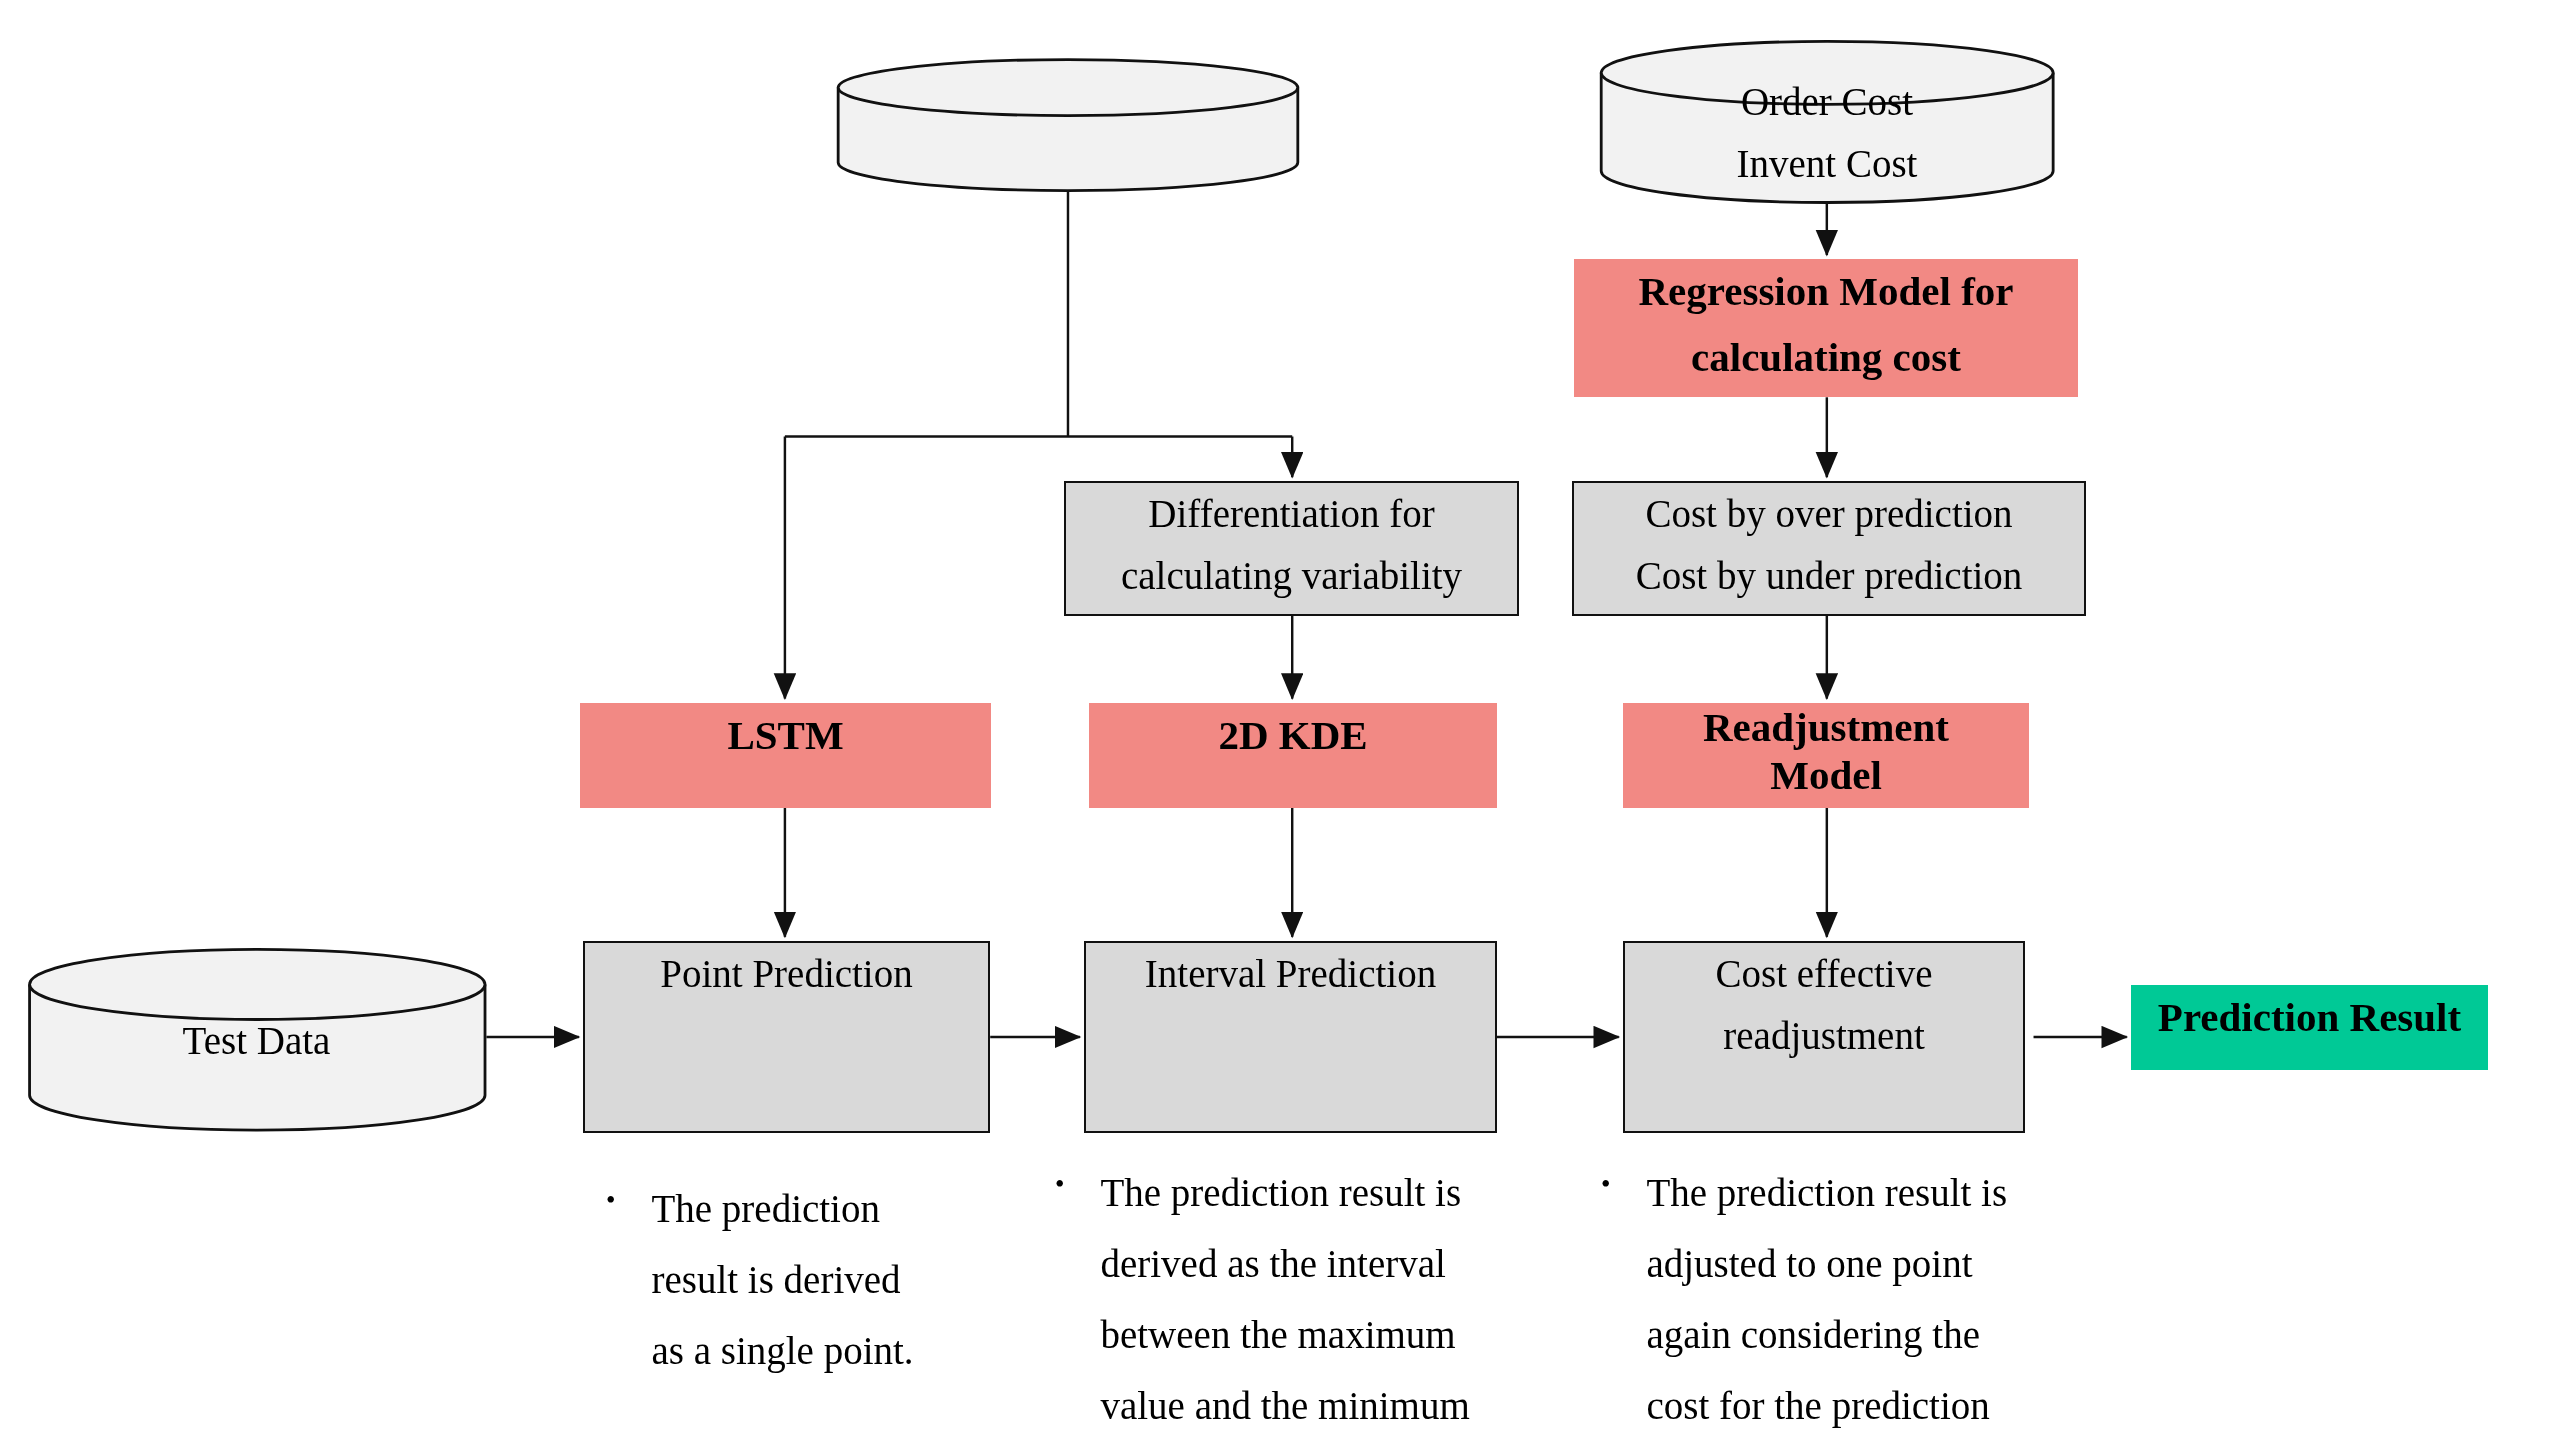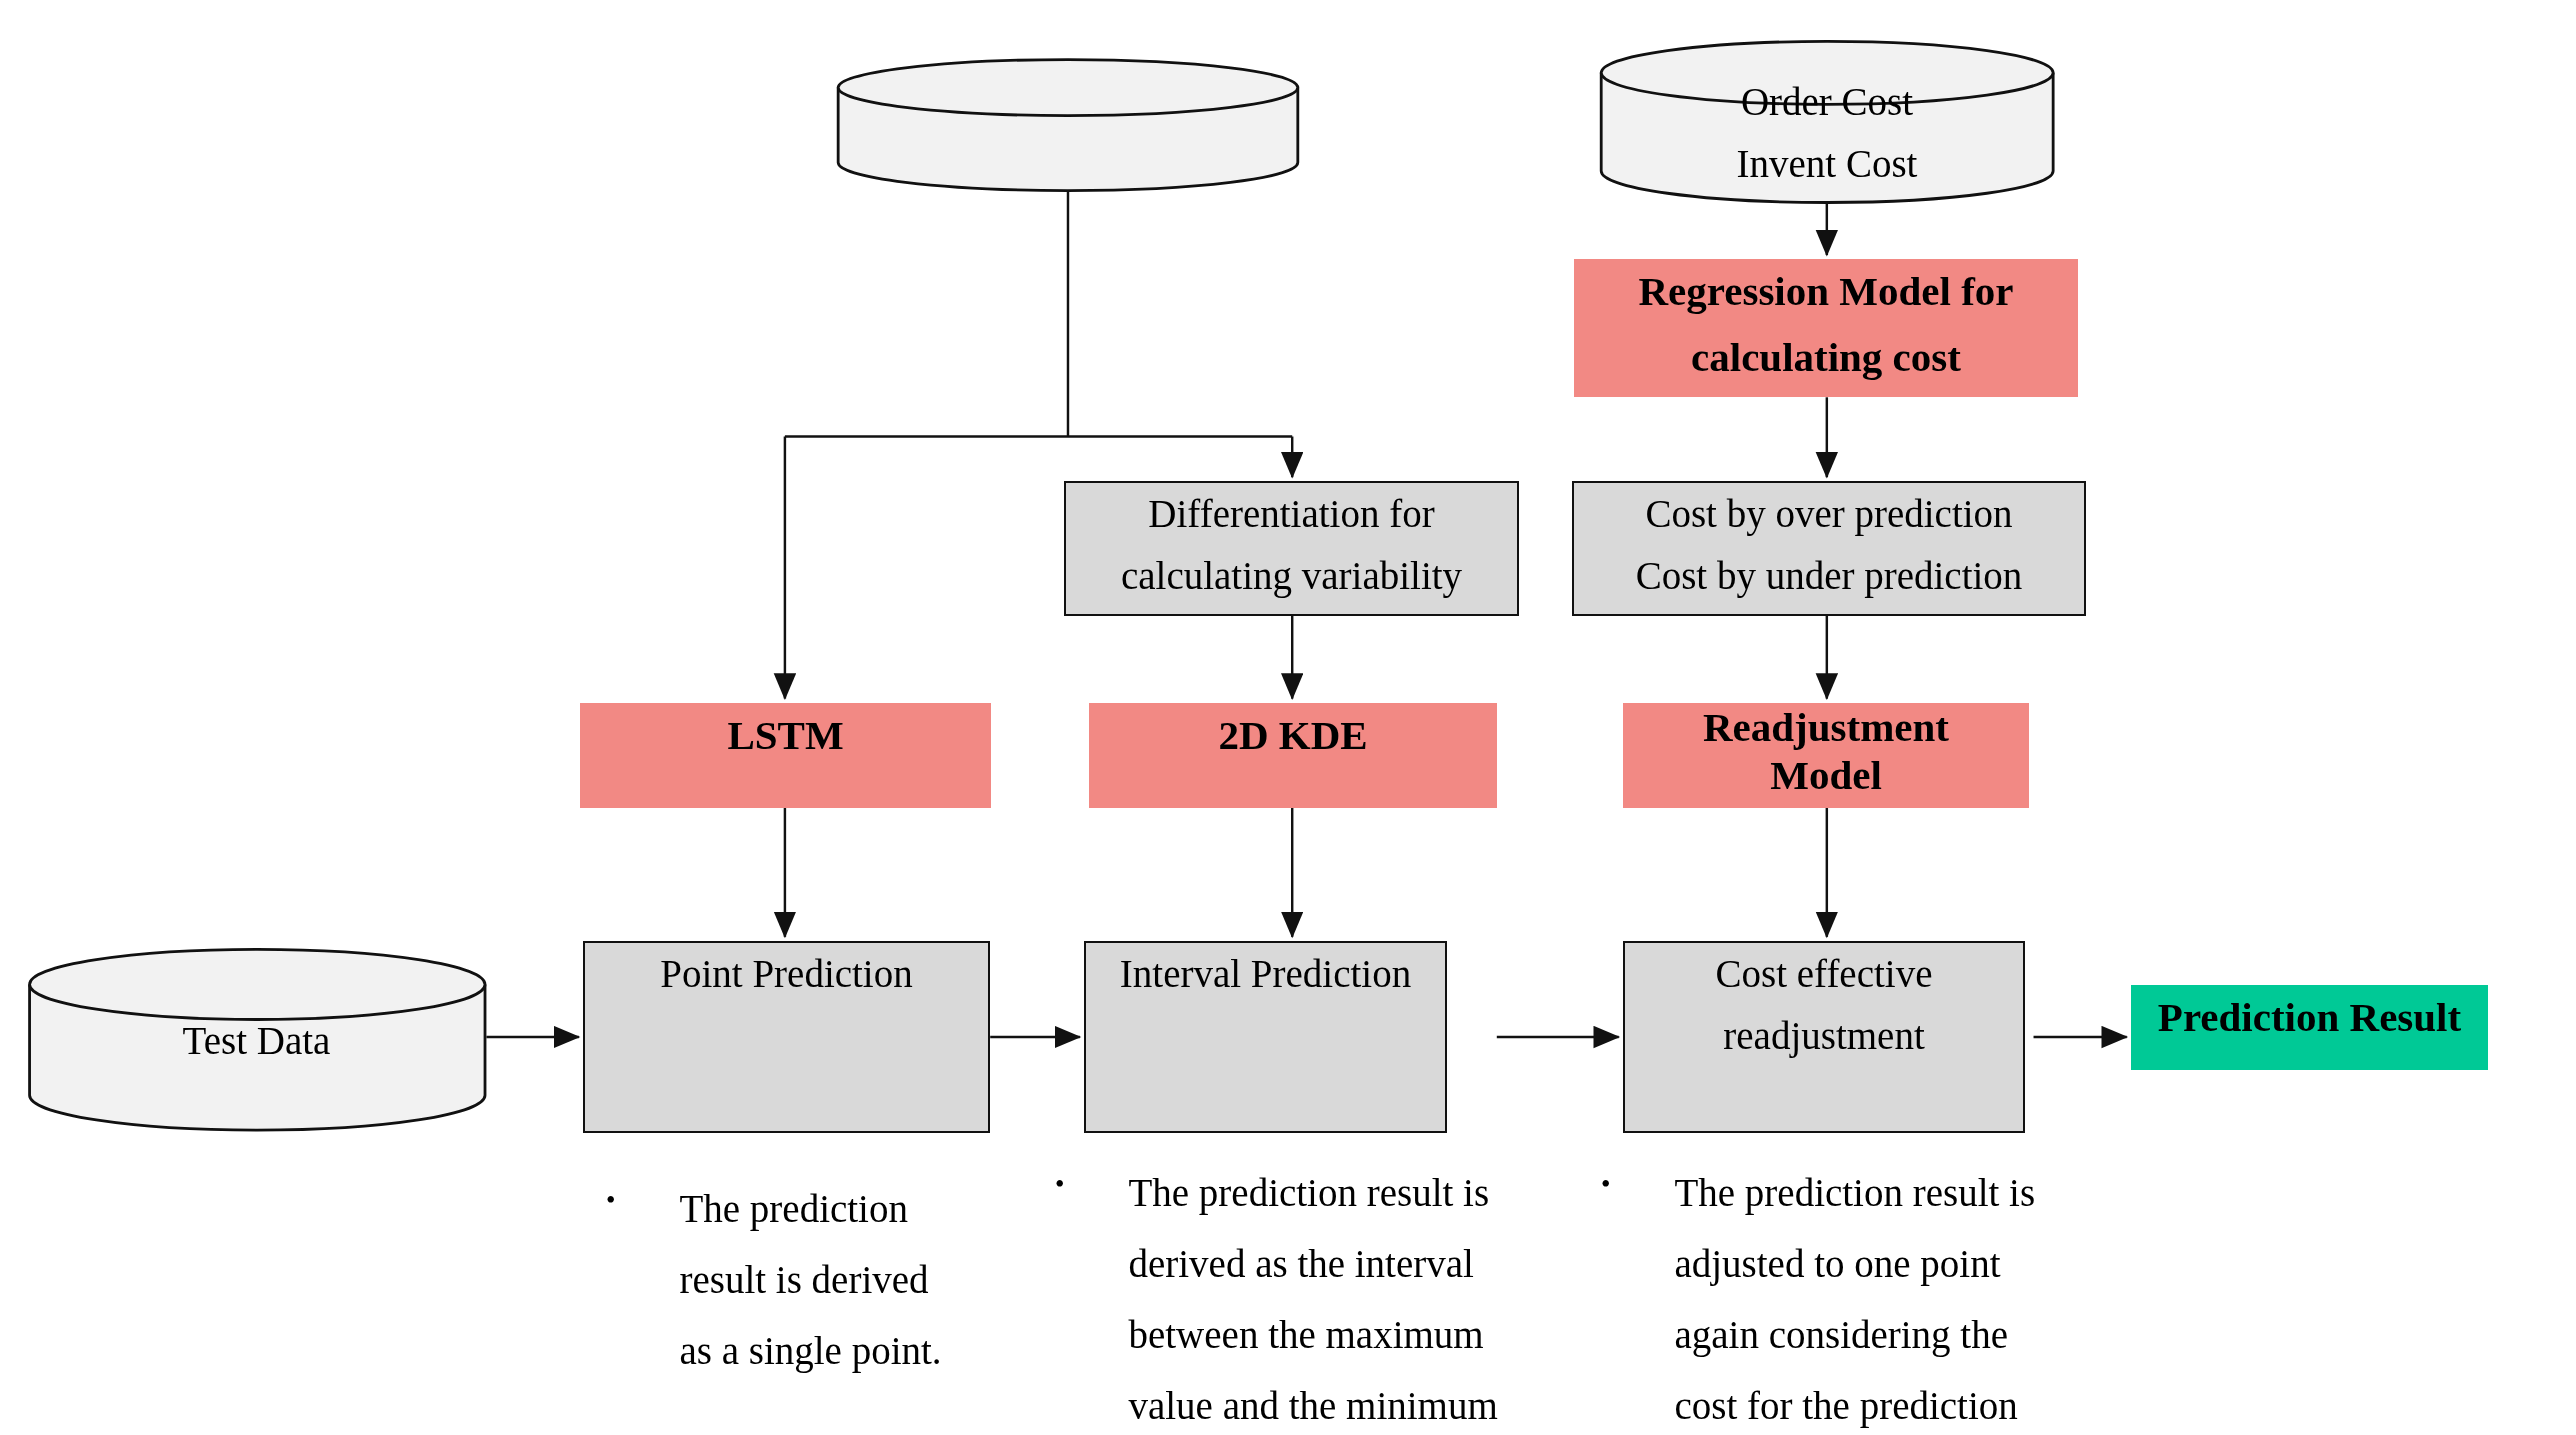--- a/index.html
+++ b/index.html
@@ -41,21 +41,21 @@
     display:flex;
     gap:36px;
     font-size:39px;
     line-height:1.82;
   }
   .note .dot{
     font-size:27px;
     padding-top:12.6px;
     line-height:1;
   }
-  .note .note-text{white-space:pre-line;margin-left:28px;}
+  .note .note-text{white-space:pre-line;}
 </style>
 </head>
 <body>
 
 <div class="canvas">
 
   <svg class="wires" viewBox="0 0 3676 2048">
     <defs>
       <marker id="arrow" markerUnits="userSpaceOnUse" markerWidth="44" markerHeight="34" refX="36" refY="16" orient="auto">
         <path d="M0,0 L38,16 L0,32 Z" fill="#111111"></path>
@@ -125,21 +125,21 @@
     <div class="label">Differentiation for
 calculating variability</div>
   </div>
   <div class="node gray" style="left:1572px;top:481px;width:514px;height:135px">
     <div class="label">Cost by over prediction
 Cost by under prediction</div>
   </div>
   <div class="node gray" style="left:583px;top:941px;width:407px;height:192px">
     <div class="label">Point Prediction</div>
   </div>
-  <div class="node gray" style="left:1084px;top:941px;width:363px;height:192px">
+  <div class="node gray" style="left:1084px;top:941px;width:413px;height:192px">
     <div class="label">Interval Prediction</div>
   </div>
   <div class="node gray" style="left:1623px;top:941px;width:402px;height:192px">
     <div class="label">Cost effective
 readjustment</div>
   </div>
 
   <div class="node green bold" style="left:2131px;top:985px;width:357px;height:85px">
     <div class="label">Prediction Result</div>
   </div>

